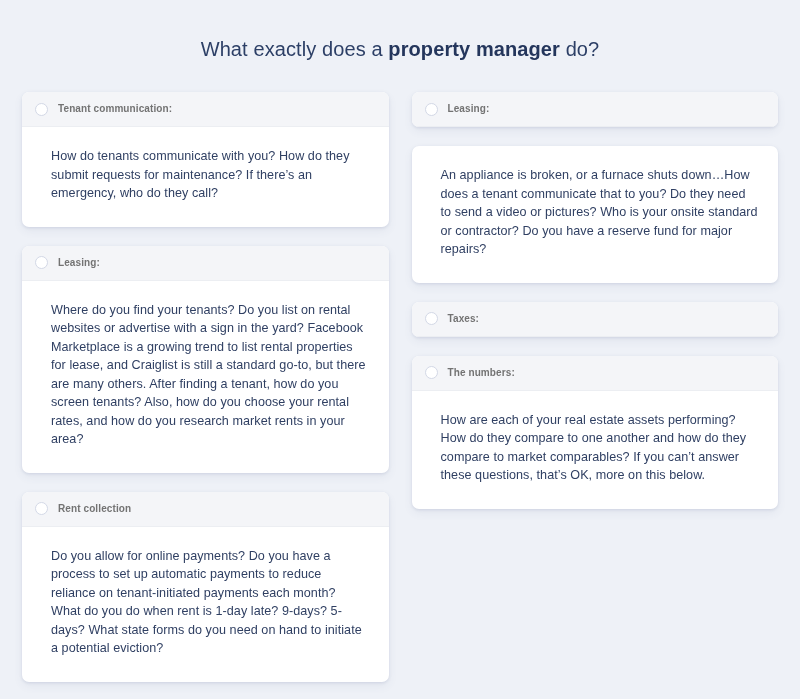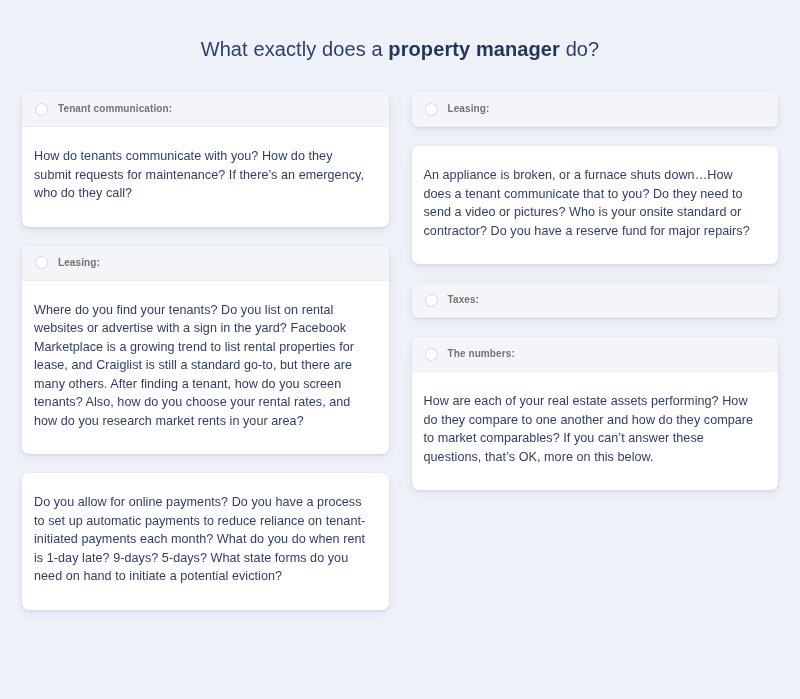--- a/index.html
+++ b/index.html
@@ -84,21 +84,21 @@
 
   .card-title {
     font-size: 10px;
     line-height: 16px;
     font-weight: 700;
     color: #737373;
     letter-spacing: 0.1px;
   }
 
   .card-body {
-    padding: 20px 20px 24px 12px;
+    padding: 20px 20px 24px 29px;
     box-sizing: border-box;
   }
 
   .card-text {
     margin: 0;
     font-size: 12.6px;
     line-height: 18.5px;
     color: #2f3f62;
     letter-spacing: 0.05px;
   }
@@ -130,20 +130,24 @@
         <div class="card-header">
           <span class="radio-icon"></span>
           <span class="card-title">Leasing:</span>
         </div>
         <div class="card-body">
           <p class="card-text">Where do you find your tenants? Do you list on rental websites or advertise with a sign in the yard? Facebook Marketplace is a growing trend to list rental properties for lease, and Craiglist is still a standard go-to, but there are many others. After finding a tenant, how do you screen tenants? Also, how do you choose your rental rates, and how do you research market rents in your area?</p>
         </div>
       </section>
 
       <section class="card">
+        <div class="card-header">
+          <span class="radio-icon"></span>
+          <span class="card-title">Rent collection</span>
+        </div>
         <div class="card-body">
           <p class="card-text">Do you allow for online payments? Do you have a process to set up automatic payments to reduce reliance on tenant-initiated payments each month? What do you do when rent is 1-day late? 9-days? 5-days? What state forms do you need on hand to initiate a potential eviction?</p>
         </div>
       </section>
 
     </div>
 
     <div class="column">
 
       <section class="card">

